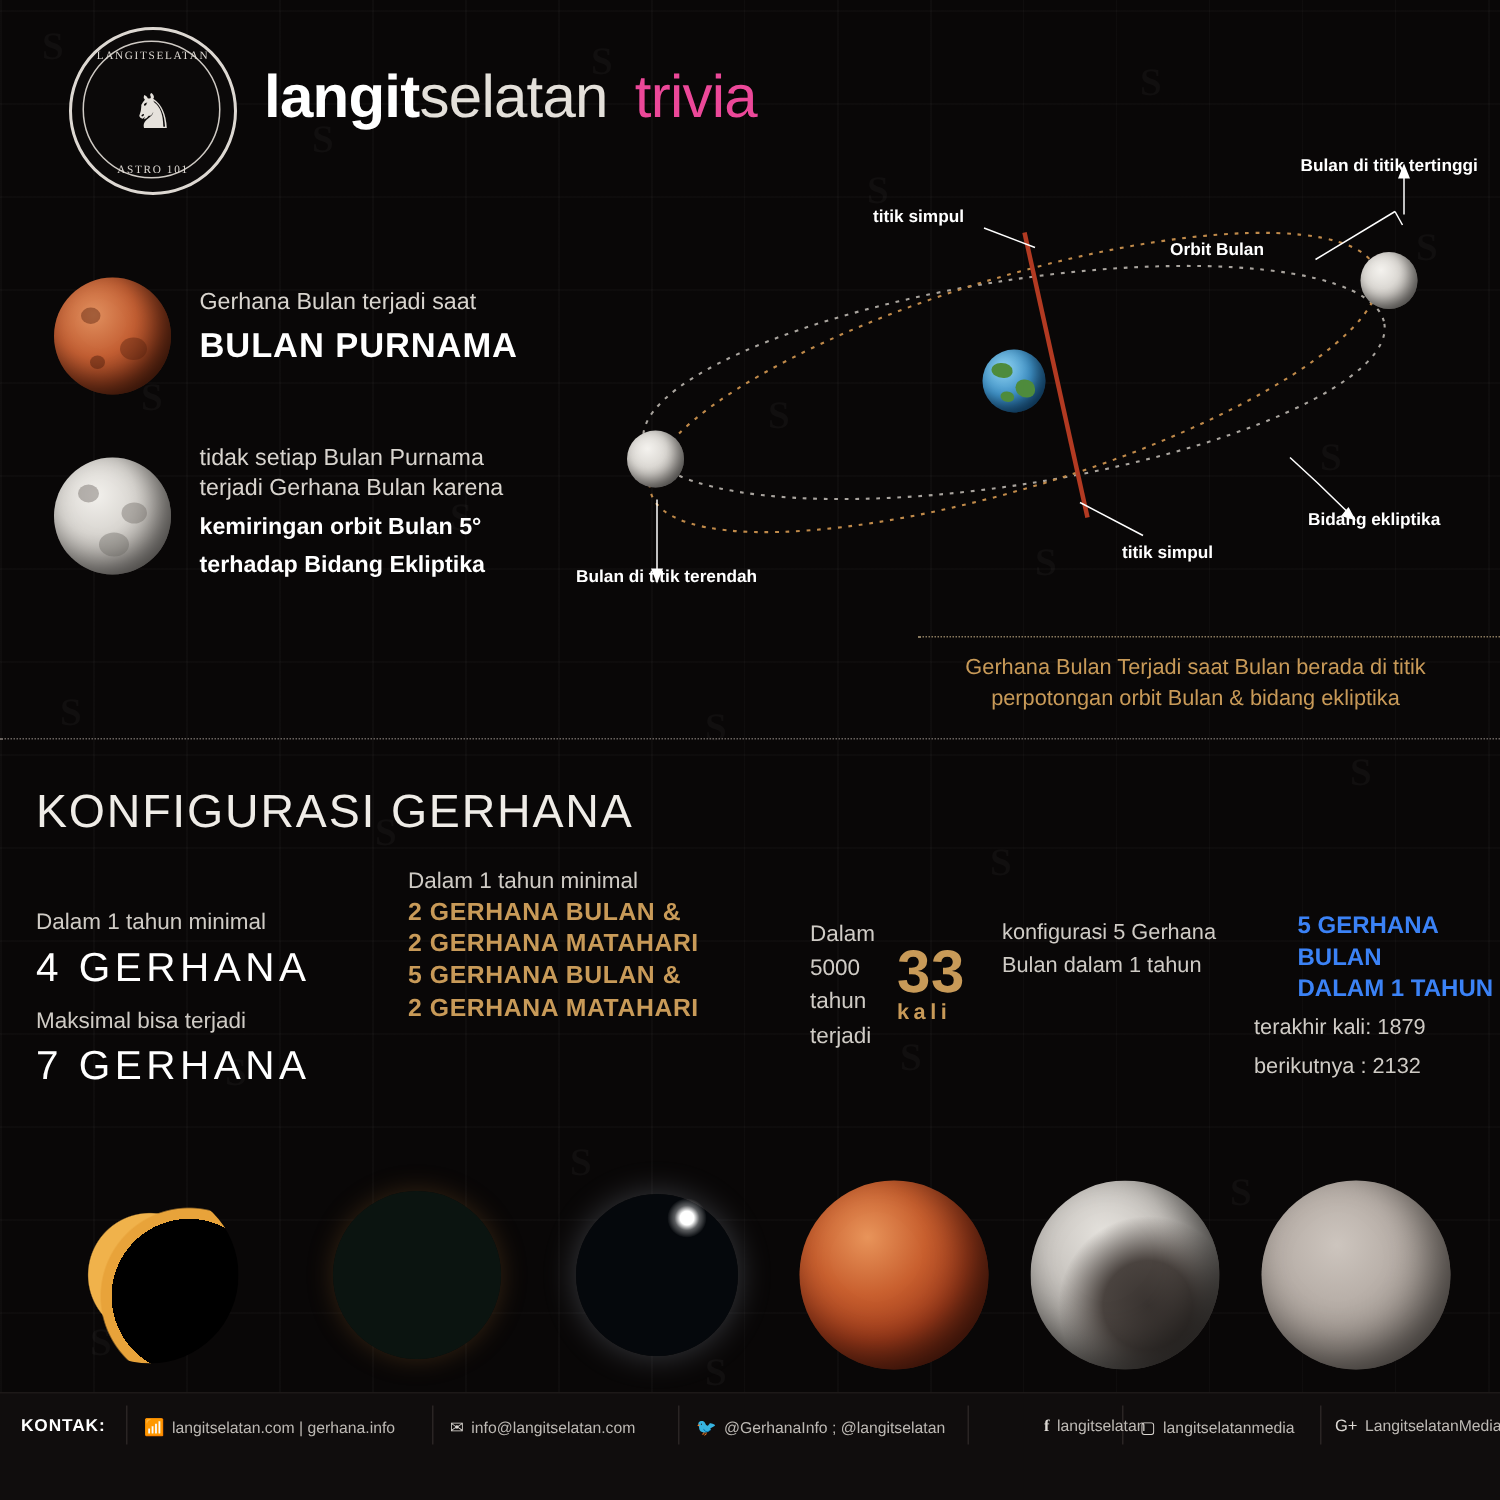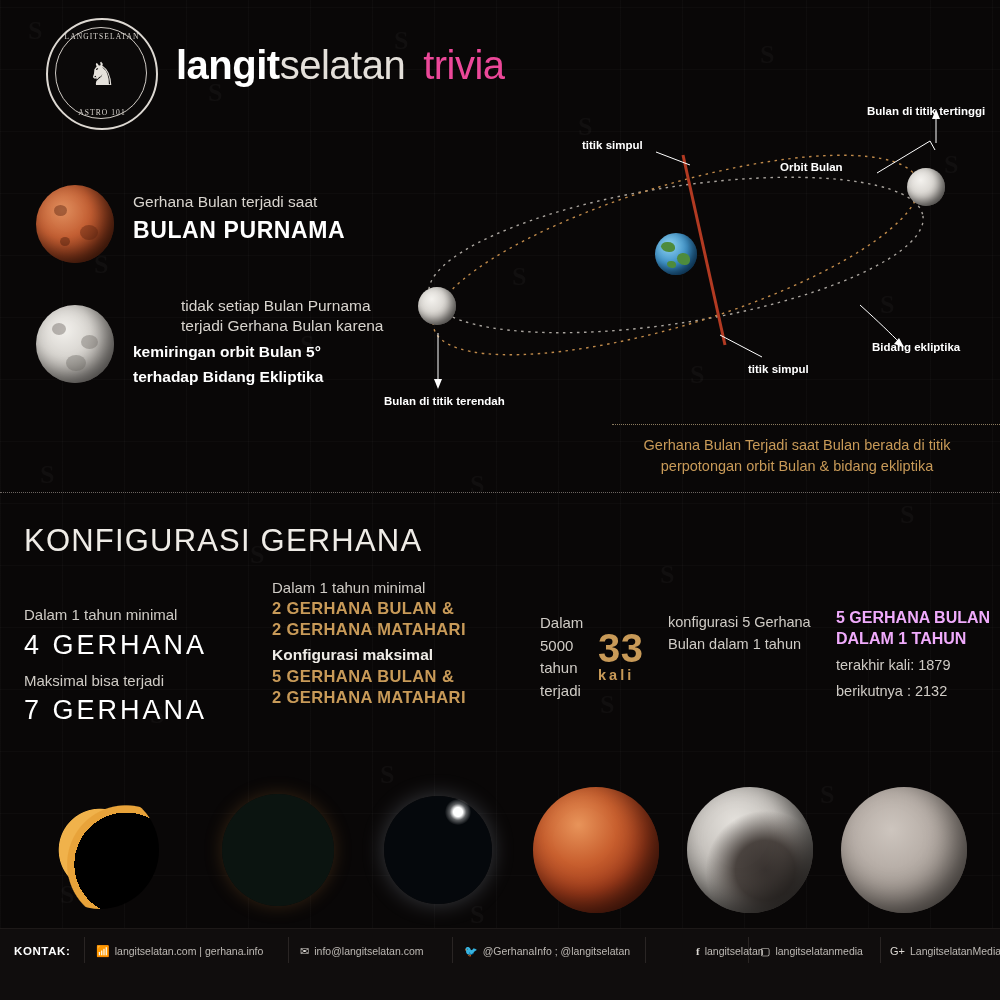--- a/index.html
+++ b/index.html
@@ -113,21 +113,21 @@
       radial-gradient(circle at 36% 32%, #f2f0ec 0%, #d9d6d1 36%, #b5b1ac 62%, #8e8a86 85%, #5f5c59 100%);
     box-shadow: inset -8px -8px 18px rgba(0,0,0,0.5);
   }
 
   .txt-block { position: absolute; line-height: 1.28; }
   #txt1 { left: 133px; top: 192px; width: 260px; }
   #txt1 .l1 { font-size: 15.5px; color: #d8d4ce; }
   #txt1 .l2 { font-size: 23px; font-weight: bold; color: #ffffff; letter-spacing: 0.6px; margin-top: 4px; }
 
   #txt2 { left: 133px; top: 296px; width: 270px; }
-  #txt2 .l1 { font-size: 15.5px; color: #d8d4ce; margin-left: 48px; }
+  #txt2 .l1 { font-size: 15.5px; color: #d8d4ce; }
   #txt2 .l3 { font-size: 15.5px; font-weight: bold; color: #ffffff; margin-top: 6px; }
 
   
   #diagram {
     position: absolute;
     left: 390px; top: 95px;
     width: 610px; height: 360px;
   }
   #diagram svg { display: block; }
 
@@ -212,21 +212,21 @@
   #col3 .c3-kali {
     position: absolute; left: 58px; top: 54px;
     font-size: 14.5px; font-weight: bold; color: #c89a58; letter-spacing: 3px;
   }
   #col3 .c3-right {
     position: absolute; left: 128px; top: 0; width: 160px;
     font-size: 14.5px; color: #cfcbc5; line-height: 1.5;
   }
 
   #col4 { left: 836px; top: 608px; width: 165px; }
-  #col4 .hd { font-size: 16px; font-weight: bold; color: #f0abfc; line-height: 1.3; }
+  #col4 .hd { font-size: 16px; font-weight: bold; color: #3b82f6; line-height: 1.3; margin-left: 29px; }
   #col4 .sub { font-size: 14.5px; color: #cfcbc5; margin-top: 5px; line-height: 1.45; }
 
   
   #strip {
     position: absolute;
     left: 0; top: 770px;
     width: 1000px; height: 160px;
   }
   .ecl { position: absolute; top: 0; width: 155px; height: 160px; }
   .ecl .disc { position: absolute; left: 50%; top: 50%; transform: translate(-50%,-50%); border-radius: 50%; }
@@ -352,21 +352,21 @@
       <span class="land" style="left:12px; top:28px; width:9px;  height:7px;"></span>
     </div>
     <div class="moon-sm" id="moon-high"></div>
     <div class="moon-sm" id="moon-low"></div>
 
     <div class="dlabel" style="left:192px; top:44px;">titik simpul</div>
     <div class="dlabel" style="left:390px; top:66px;">Orbit Bulan</div>
     <div class="dlabel" style="left:477px; top:10px;">Bulan di titik tertinggi</div>
     <div class="dlabel" style="left:358px; top:268px;">titik simpul</div>
     <div class="dlabel" style="left:482px; top:246px;">Bidang ekliptika</div>
-    <div class="dlabel" style="left:-6px;  top:300px;">Bulan di titik terendah</div>
+    <div class="dlabel" style="left:-6px;  top:284px;">Bulan di titik terendah</div>
   </div>
 
   <div class="hr-dotted" id="hr-top"></div>
   <div id="caption">
     <div>Gerhana Bulan Terjadi saat Bulan berada di titik</div>
     <div>perpotongan orbit Bulan &amp; bidang ekliptika</div>
   </div>
   <div class="hr-dotted" id="hr-bot"></div>
 
   <div id="sect-title">KONFIGURASI GERHANA</div>
@@ -375,21 +375,20 @@
     <div class="small">Dalam 1 tahun minimal</div>
     <div class="big">4 GERHANA</div>
     <div class="small">Maksimal bisa terjadi</div>
     <div class="big">7 GERHANA</div>
   </div>
 
   <div class="col" id="col2">
     <div class="small">Dalam 1 tahun minimal</div>
     <div class="gold">2 GERHANA  BULAN &amp;</div>
     <div class="gold">2 GERHANA MATAHARI</div>
-    <div class="white-b">Konfigurasi maksimal</div>
     <div class="gold">5 GERHANA  BULAN &amp;</div>
     <div class="gold">2 GERHANA MATAHARI</div>
   </div>
 
   <div class="col" id="col3">
     <div class="c3-left">Dalam 5000 tahun terjadi</div>
     <div class="c3-num">33</div>
     <div class="c3-kali">kali</div>
     <div class="c3-right">konfigurasi 5 Gerhana Bulan dalam 1 tahun</div>
   </div>

